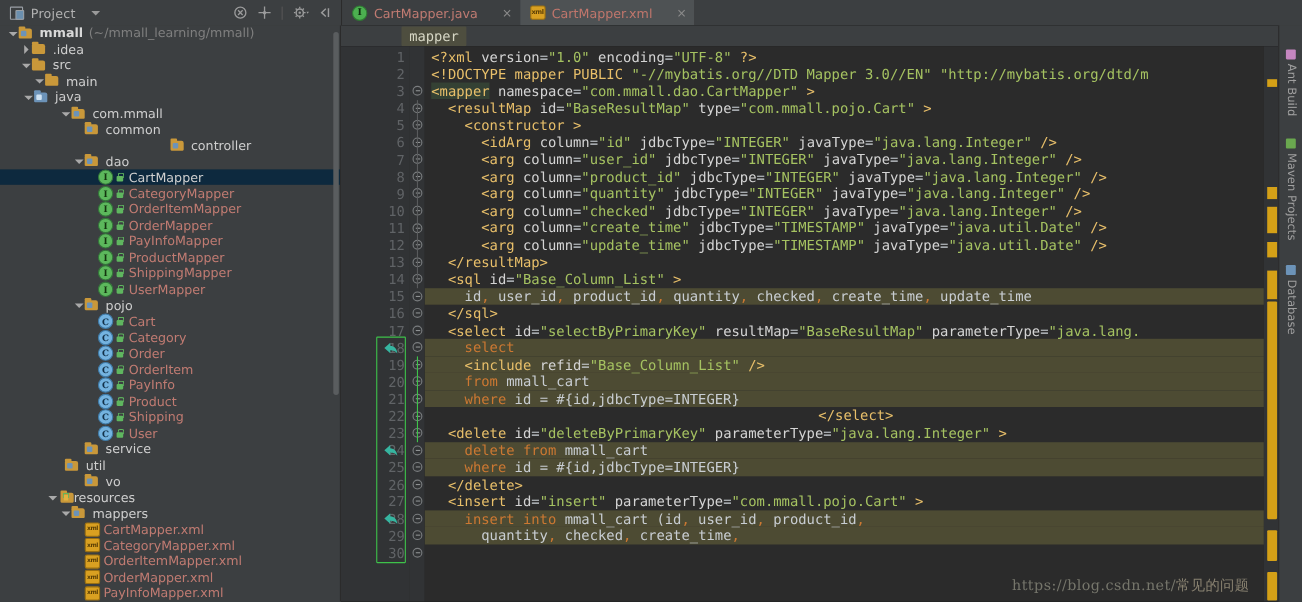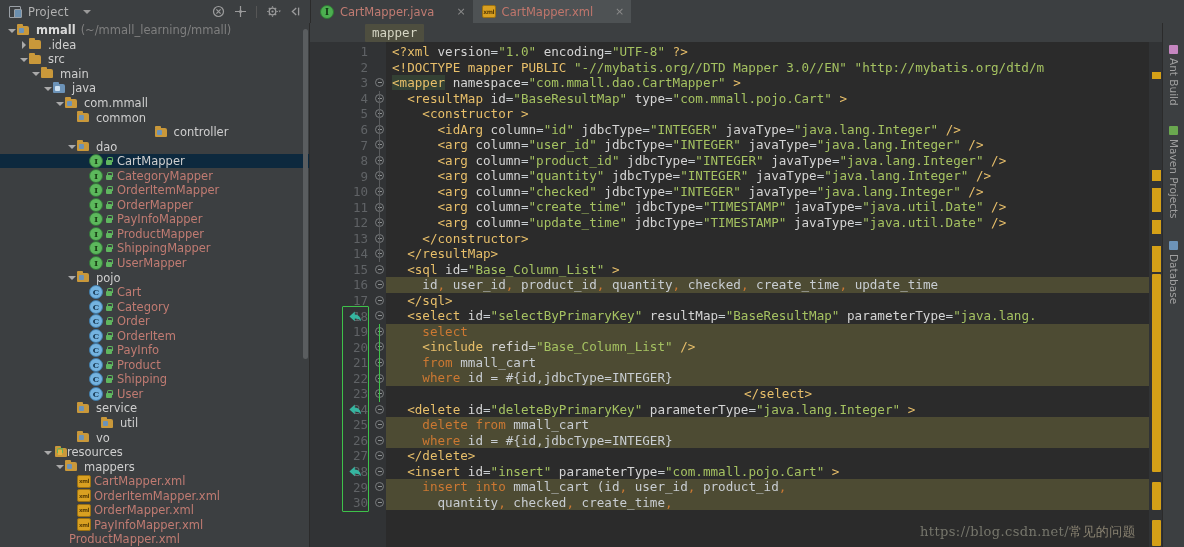--- a/index.html
+++ b/index.html
@@ -216,21 +216,21 @@
           <span class="lab white">src</span>
         </div>
         <div class="row" style="padding-left: 30px;">
           <span class="arrow down"></span>
           <span class="fold plain">
             <span class="ft"></span>
             <span class="ff"></span>
           </span>
           <span class="lab white">main</span>
         </div>
-        <div class="row" style="padding-left: 42px;">
+        <div class="row" style="padding-left: 20px;">
           <span class="arrow down"></span>
           <span class="fold blue">
             <span class="ft"></span>
             <span class="ff"></span>
             <span class="fm"></span>
           </span>
           <span class="lab white">java</span>
         </div>
         <div class="row" style="padding-left: 54px;">
           <span class="arrow down"></span>
@@ -375,21 +375,21 @@
         </div>
         <div class="row" style="padding-left: 66px;">
           <span class="arrow "></span>
           <span class="fold">
             <span class="ft"></span>
             <span class="ff"></span>
             <span class="fm"></span>
           </span>
           <span class="lab white">service</span>
         </div>
-        <div class="row" style="padding-left: 90px;">
+        <div class="row" style="padding-left: 48px;">
           <span class="arrow "></span>
           <span class="fold">
             <span class="ft"></span>
             <span class="ff"></span>
             <span class="fm"></span>
           </span>
           <span class="lab white">util</span>
         </div>
         <div class="row" style="padding-left: 66px;">
           <span class="arrow "></span>
@@ -415,20 +415,25 @@
             <span class="ft"></span>
             <span class="ff"></span>
             <span class="fm"></span>
           </span>
           <span class="lab white">mappers</span>
         </div>
         <div class="row" style="padding-left: 66px;">
           <span class="arrow "></span>
           <span class="xico">xml</span>
           <span class="lab brown">CartMapper.xml</span>
+        </div>
+        <div class="row" style="padding-left: 66px;">
+          <span class="arrow "></span>
+          <span class="xico">xml</span>
+          <span class="lab brown">CategoryMapper.xml</span>
         </div>
         <div class="row" style="padding-left: 66px;">
           <span class="arrow "></span>
           <span class="xico">xml</span>
           <span class="lab brown">OrderItemMapper.xml</span>
         </div>
         <div class="row" style="padding-left: 66px;">
           <span class="arrow "></span>
           <span class="xico">xml</span>
           <span class="lab brown">OrderMapper.xml</span>
@@ -534,21 +539,20 @@
             <div class="cl" style="margin-top: 0px;"><span class="t-tag mapper-hl">&lt;mapper</span><span class="t-plain"> </span><span class="t-attr">namespace</span><span class="t-plain">=</span><span class="t-val">"com.mmall.dao.CartMapper"</span><span class="t-tag"> &gt;</span></div>
             <div class="cl" style="margin-top: 0px;"><span class="t-tag">  &lt;resultMap </span><span class="t-attr">id</span><span class="t-plain">=</span><span class="t-val">"BaseResultMap"</span><span class="t-plain"> </span><span class="t-attr">type</span><span class="t-plain">=</span><span class="t-val">"com.mmall.pojo.Cart"</span><span class="t-tag"> &gt;</span></div>
             <div class="cl" style="margin-top: 0px;"><span class="t-tag">    &lt;constructor &gt;</span></div>
             <div class="cl" style="margin-top: 0px;"><span class="t-tag">      &lt;idArg </span><span class="t-attr">column</span><span class="t-plain">=</span><span class="t-val">"id"</span><span class="t-plain"> </span><span class="t-attr">jdbcType</span><span class="t-plain">=</span><span class="t-val">"INTEGER"</span><span class="t-plain"> </span><span class="t-attr">javaType</span><span class="t-plain">=</span><span class="t-val">"java.lang.Integer"</span><span class="t-tag"> /&gt;</span></div>
             <div class="cl" style="margin-top: 0px;"><span class="t-tag">      &lt;arg </span><span class="t-attr">column</span><span class="t-plain">=</span><span class="t-val">"user_id"</span><span class="t-plain"> </span><span class="t-attr">jdbcType</span><span class="t-plain">=</span><span class="t-val">"INTEGER"</span><span class="t-plain"> </span><span class="t-attr">javaType</span><span class="t-plain">=</span><span class="t-val">"java.lang.Integer"</span><span class="t-tag"> /&gt;</span></div>
             <div class="cl" style="margin-top: 0px;"><span class="t-tag">      &lt;arg </span><span class="t-attr">column</span><span class="t-plain">=</span><span class="t-val">"product_id"</span><span class="t-plain"> </span><span class="t-attr">jdbcType</span><span class="t-plain">=</span><span class="t-val">"INTEGER"</span><span class="t-plain"> </span><span class="t-attr">javaType</span><span class="t-plain">=</span><span class="t-val">"java.lang.Integer"</span><span class="t-tag"> /&gt;</span></div>
             <div class="cl" style="margin-top: 0px;"><span class="t-tag">      &lt;arg </span><span class="t-attr">column</span><span class="t-plain">=</span><span class="t-val">"quantity"</span><span class="t-plain"> </span><span class="t-attr">jdbcType</span><span class="t-plain">=</span><span class="t-val">"INTEGER"</span><span class="t-plain"> </span><span class="t-attr">javaType</span><span class="t-plain">=</span><span class="t-val">"java.lang.Integer"</span><span class="t-tag"> /&gt;</span></div>
             <div class="cl" style="margin-top: 0px;"><span class="t-tag">      &lt;arg </span><span class="t-attr">column</span><span class="t-plain">=</span><span class="t-val">"checked"</span><span class="t-plain"> </span><span class="t-attr">jdbcType</span><span class="t-plain">=</span><span class="t-val">"INTEGER"</span><span class="t-plain"> </span><span class="t-attr">javaType</span><span class="t-plain">=</span><span class="t-val">"java.lang.Integer"</span><span class="t-tag"> /&gt;</span></div>
             <div class="cl" style="margin-top: 0px;"><span class="t-tag">      &lt;arg </span><span class="t-attr">column</span><span class="t-plain">=</span><span class="t-val">"create_time"</span><span class="t-plain"> </span><span class="t-attr">jdbcType</span><span class="t-plain">=</span><span class="t-val">"TIMESTAMP"</span><span class="t-plain"> </span><span class="t-attr">javaType</span><span class="t-plain">=</span><span class="t-val">"java.util.Date"</span><span class="t-tag"> /&gt;</span></div>
             <div class="cl" style="margin-top: 0px;"><span class="t-tag">      &lt;arg </span><span class="t-attr">column</span><span class="t-plain">=</span><span class="t-val">"update_time"</span><span class="t-plain"> </span><span class="t-attr">jdbcType</span><span class="t-plain">=</span><span class="t-val">"TIMESTAMP"</span><span class="t-plain"> </span><span class="t-attr">javaType</span><span class="t-plain">=</span><span class="t-val">"java.util.Date"</span><span class="t-tag"> /&gt;</span></div>
-            <div class="cl" style="margin-top: 0px;"><span class="t-tag">    &lt;/constructor&gt;</span></div>
             <div class="cl" style="margin-top: 0px;"><span class="t-tag">  &lt;/resultMap&gt;</span></div>
             <div class="cl" style="margin-top: 0px;"><span class="t-tag">  &lt;sql </span><span class="t-attr">id</span><span class="t-plain">=</span><span class="t-val">"Base_Column_List"</span><span class="t-tag"> &gt;</span></div>
             <div class="cl sqlbg" style="margin-top: 0px;"><span class="t-plain">    id</span><span class="t-kw">,</span><span class="t-plain"> user_id</span><span class="t-kw">,</span><span class="t-plain"> product_id</span><span class="t-kw">,</span><span class="t-plain"> quantity</span><span class="t-kw">,</span><span class="t-plain"> checked</span><span class="t-kw">,</span><span class="t-plain"> create_time</span><span class="t-kw">,</span><span class="t-plain"> update_time</span></div>
             <div class="cl" style="margin-top: 0px;"><span class="t-tag">  &lt;/sql&gt;</span></div>
             <div class="cl" style="margin-top: 0px;"><span class="t-tag">  &lt;select </span><span class="t-attr">id</span><span class="t-plain">=</span><span class="t-val">"selectByPrimaryKey"</span><span class="t-plain"> </span><span class="t-attr">resultMap</span><span class="t-plain">=</span><span class="t-val">"BaseResultMap"</span><span class="t-plain"> </span><span class="t-attr">parameterType</span><span class="t-plain">=</span><span class="t-val">"java.lang.</span></div>
             <div class="cl sqlbg" style="margin-top: 0px;"><span class="t-kw">    select</span></div>
             <div class="cl sqlbg" style="margin-top: 0px;"><span class="t-tag">    &lt;include </span><span class="t-attr">refid</span><span class="t-plain">=</span><span class="t-val">"Base_Column_List"</span><span class="t-tag"> /&gt;</span></div>
             <div class="cl sqlbg" style="margin-top: 0px;"><span class="t-kw">    from</span><span class="t-plain"> mmall_cart</span></div>
             <div class="cl sqlbg" style="margin-top: 0px;"><span class="t-kw">    where</span><span class="t-plain"> id = #{id,jdbcType=INTEGER}</span></div>
             <div class="cl" style="margin-top: 0px; text-align: center;"><span class="t-tag">  &lt;/select&gt;</span></div>

